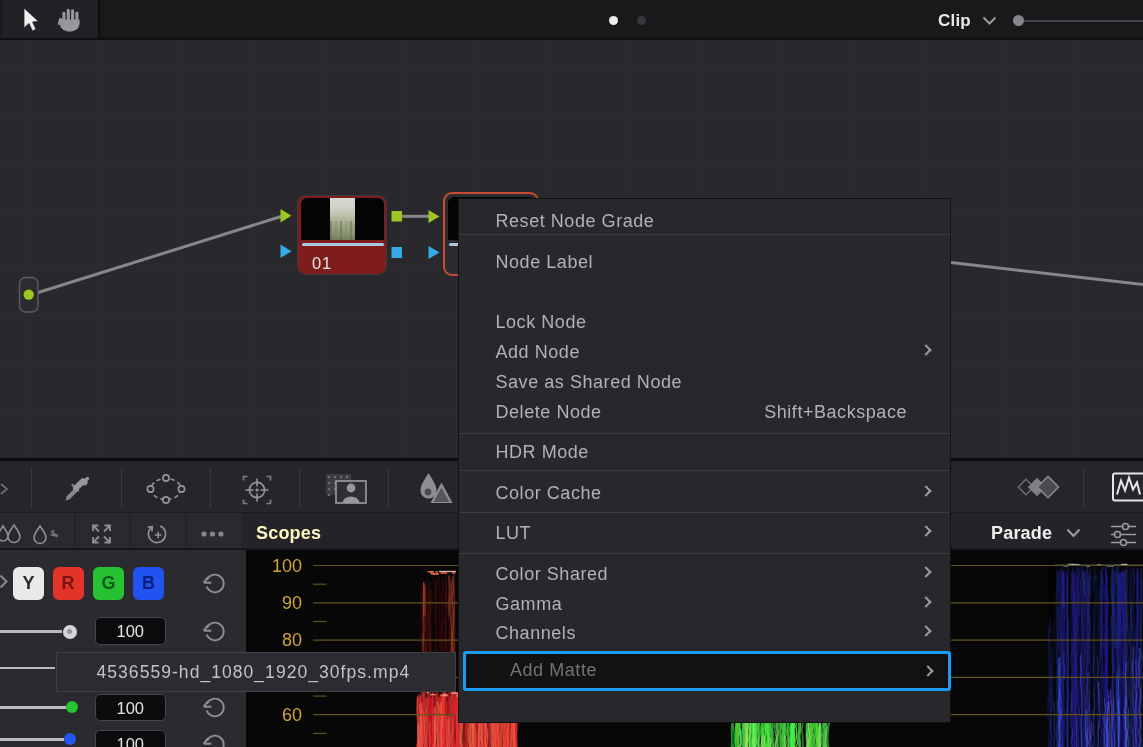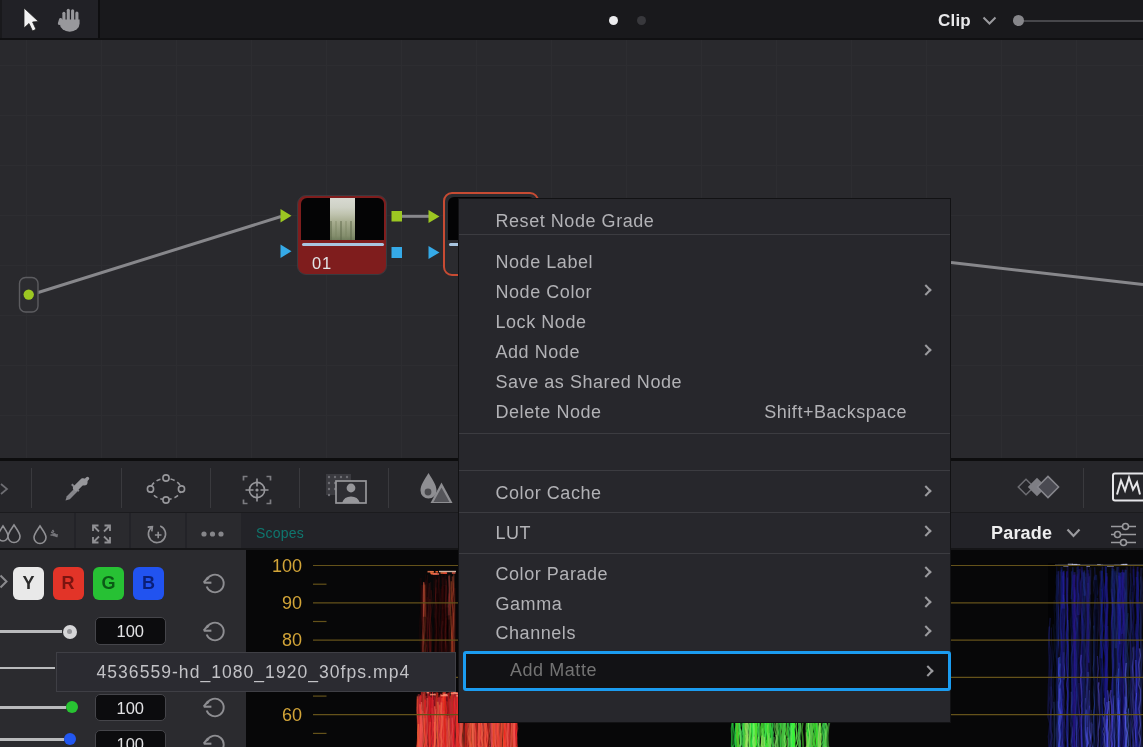--- a/index.html
+++ b/index.html
@@ -30,21 +30,21 @@
 #n1 .lbl { position:absolute; left:14px; top:58px; font-size:16.5px; color:#e2e4e6; letter-spacing:0.8px; }
 #n2 { left:442.5px; top:192px; width:96px; height:84px; border:2px solid #c74b33; border-radius:9px; background:#2b2b2f; z-index:3; }
 #n2 .thumb { position:absolute; left:3.5px; top:3px; width:87px; height:43px; background:#040405; border-radius:6px 6px 0 0; }
 #n2 .bar { position:absolute; left:4.5px; top:48.8px; width:86px; height:2.8px; border-radius:1.5px; background:#a9c5e0; }
 
 #row1 { position:absolute; left:0; top:458px; width:1143px; height:54px; background:#26262a; border-top:3px solid #0d0d0e; }
 #row1 .vsep { position:absolute; top:7px; width:1px; height:40px; background:#3a3a3e; }
 
 #row2 { position:absolute; left:0; top:512px; width:1143px; height:38px; background:#232328; border-top:1px solid #1b1b1e; border-bottom:2px solid #151517; }
 #row2 .grp { position:absolute; top:0; height:35px; background:#2a2a2e; }
-#scopes-t { position:absolute; left:256px; top:511px; font-size:14px; font-weight:normal; color:#0f766e; letter-spacing:0.2px; line-height:44px; height:44px; z-index:1;}
+#scopes-t { position:absolute; left:256px; top:511px; font-size:18px; font-weight:bold; color:#fef9c3; letter-spacing:0.2px; line-height:44px; height:44px; z-index:1;}
 #parade-t { position:absolute; left:991px; top:511px; font-size:18px; font-weight:bold; color:#eeeeef; letter-spacing:0.2px; line-height:44px; height:44px; }
 #paradechev { position:absolute; left:1066px; top:528px; width:15px; height:10px; }
 
 #controls { position:absolute; left:0; top:550px; width:246px; height:197px; background:#2b2b2f; }
 #scopebg { position:absolute; left:246px; top:550px; width:705px; height:197px; background:#070708; }
 #paradebg { position:absolute; left:951px; top:550px; width:192px; height:197px; background:#070708; }
 
 .cbtn { position:absolute; width:31px; height:33px; border-radius:6px; font-size:18px; font-weight:bold; text-align:center; line-height:33px; }
 #by { left:13px; top:16.5px; background:#e9e9e9; color:#2a2a2a; }
 #br { left:52.5px; top:16.5px; background:#e23428; color:#7a1410; }
@@ -1100,48 +1100,47 @@
 
 <div id="tooltip">4536559-hd_1080_1920_30fps.mp4</div>
 
 <div id="menu">
 <div class="mi" style="top:7.5px">
         <span class="mt">Reset Node Grade</span>
       </div>
 <div class="mi" style="top:48.0px">
         <span class="mt">Node Label</span>
       </div>
-<div class="mi" style="top:78.0px">
-        <span class="mt">Node Color</span>
-        <span class="arr"></span>
-      </div>
 <div class="mi" style="top:108.0px">
         <span class="mt">Lock Node</span>
       </div>
 <div class="mi" style="top:138.0px">
         <span class="mt">Add Node</span>
         <span class="arr"></span>
       </div>
 <div class="mi" style="top:168.0px">
         <span class="mt">Save as Shared Node</span>
       </div>
 <div class="mi" style="top:198.5px">
         <span class="mt">Delete Node</span>
         <span class="ms">Shift+Backspace</span>
       </div>
+<div class="mi" style="top:238.0px">
+        <span class="mt">HDR Mode</span>
+      </div>
 <div class="mi" style="top:279.0px">
         <span class="mt">Color Cache</span>
         <span class="arr"></span>
       </div>
 <div class="mi" style="top:319.0px">
         <span class="mt">LUT</span>
         <span class="arr"></span>
       </div>
 <div class="mi" style="top:360.0px">
-        <span class="mt">Color Parade</span>
+        <span class="mt">Color Shared</span>
         <span class="arr"></span>
       </div>
 <div class="mi" style="top:390.0px">
         <span class="mt">Gamma</span>
         <span class="arr"></span>
       </div>
 <div class="mi" style="top:419.0px">
         <span class="mt">Channels</span>
         <span class="arr"></span>
       </div>

